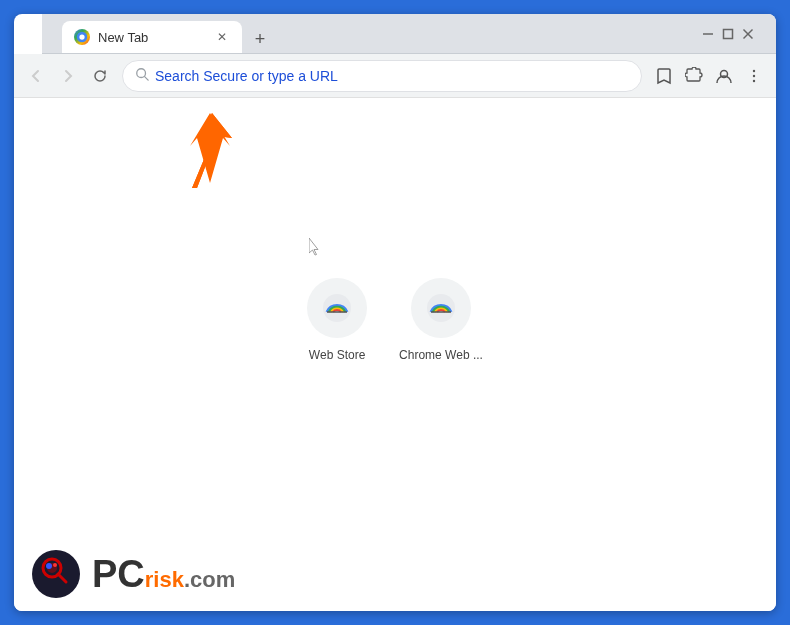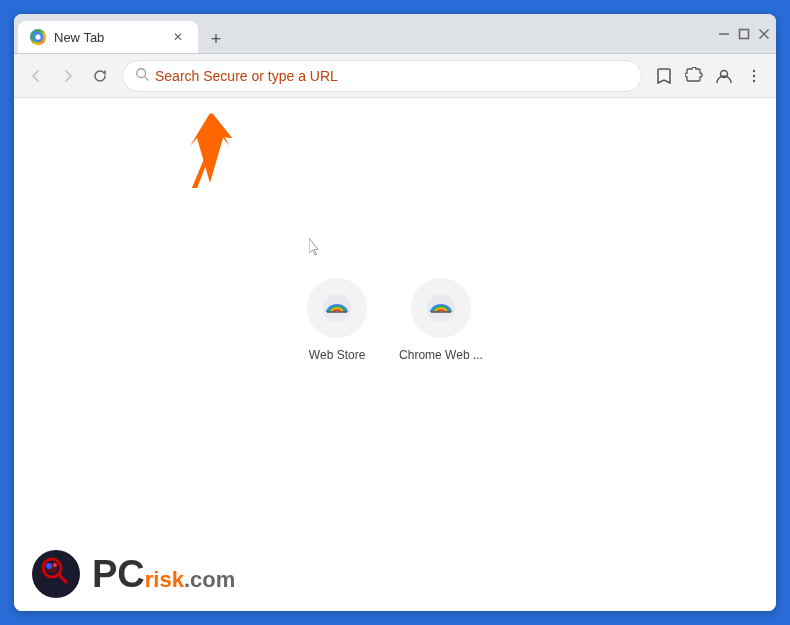--- a/index.html
+++ b/index.html
@@ -24,23 +24,24 @@
       display: flex;
       flex-direction: column;
     }
 
     
     .title-bar {
       background: #dee1e6;
       height: 40px;
       display: flex;
       align-items: center;
-      padding: 0 4px;
+      padding: 0 20px;
       gap: 17px;
       border-bottom: 1px solid #c8cdd3;
+      margin-left: 28px;
     }
 
     .tab-area {
       display: flex;
       align-items: flex-end;
       flex: 1;
       height: 100%;
       padding-top: 6px;
     }
 
@@ -170,21 +171,21 @@
       gap: 6px;
       margin: 0 4px;
     }
 
     .search-icon-addr {
       color: #9aa0a6;
     }
 
     .address-text {
       font-size: 14px;
-      color: #c2410c;
+      color: #1d4ed8;
       flex: 1;
     }
 
     .toolbar-right {
       display: flex;
       align-items: center;
       gap: 2px;
     }
 
     .toolbar-btn {

